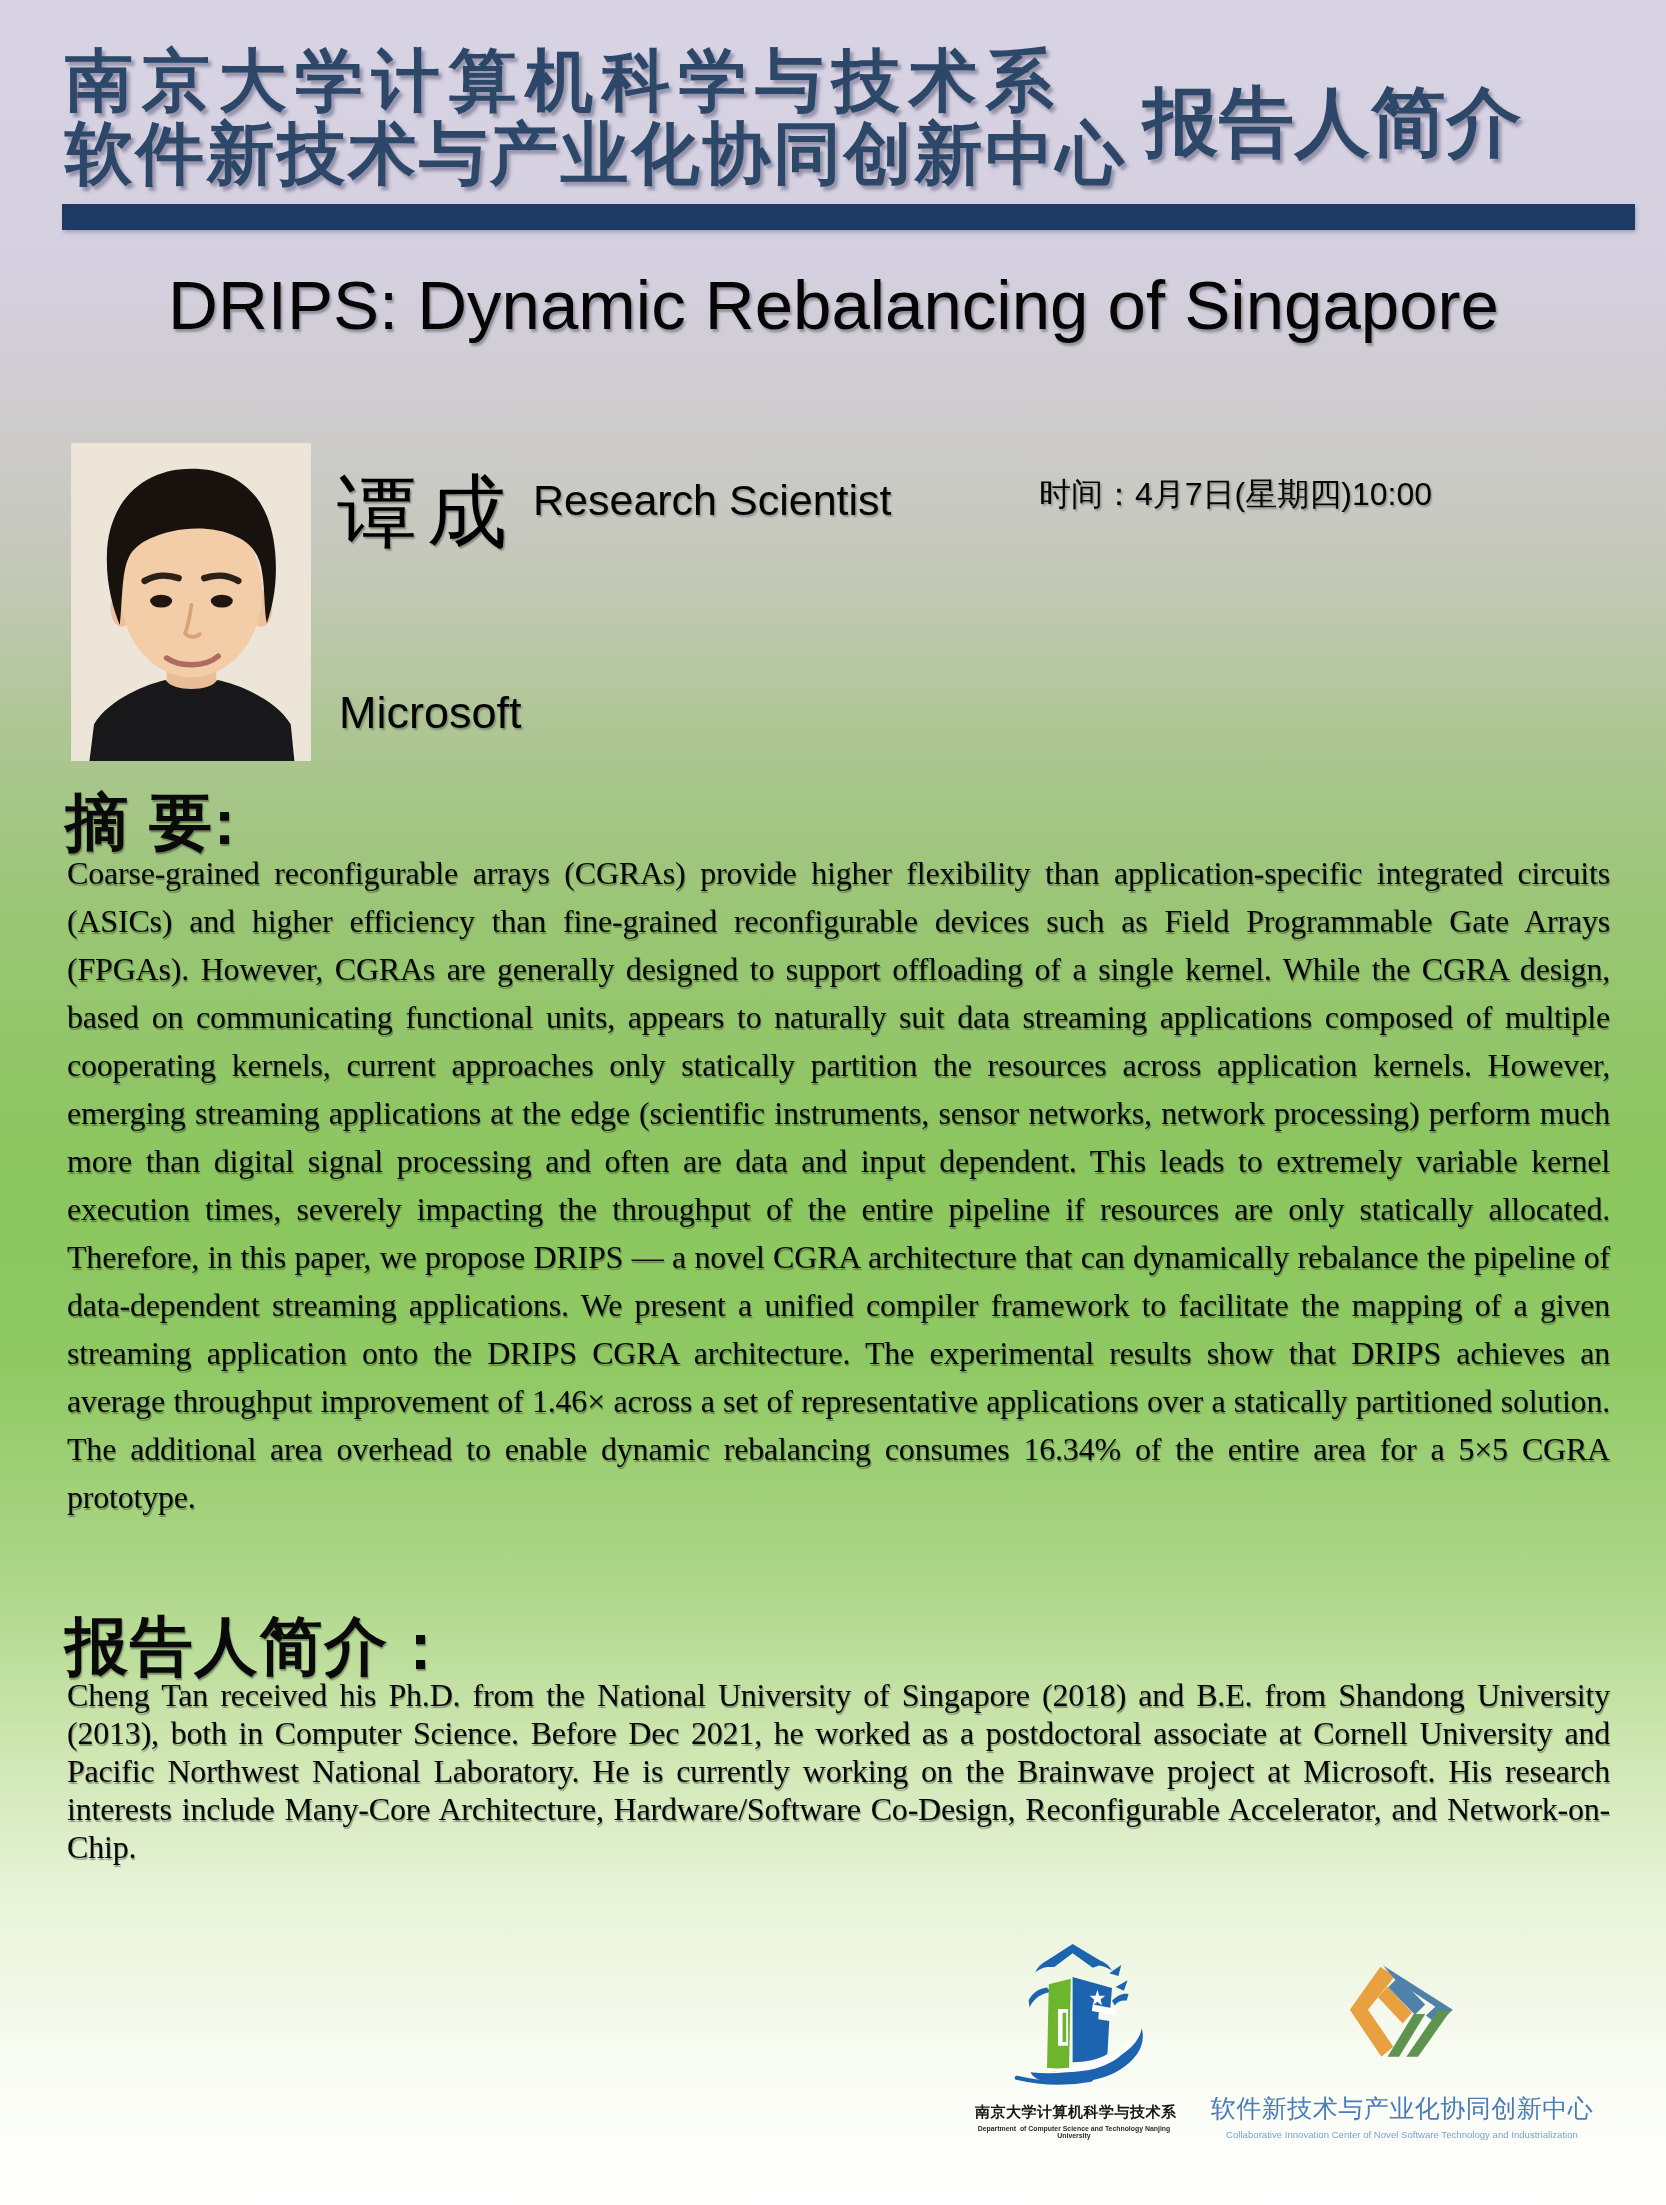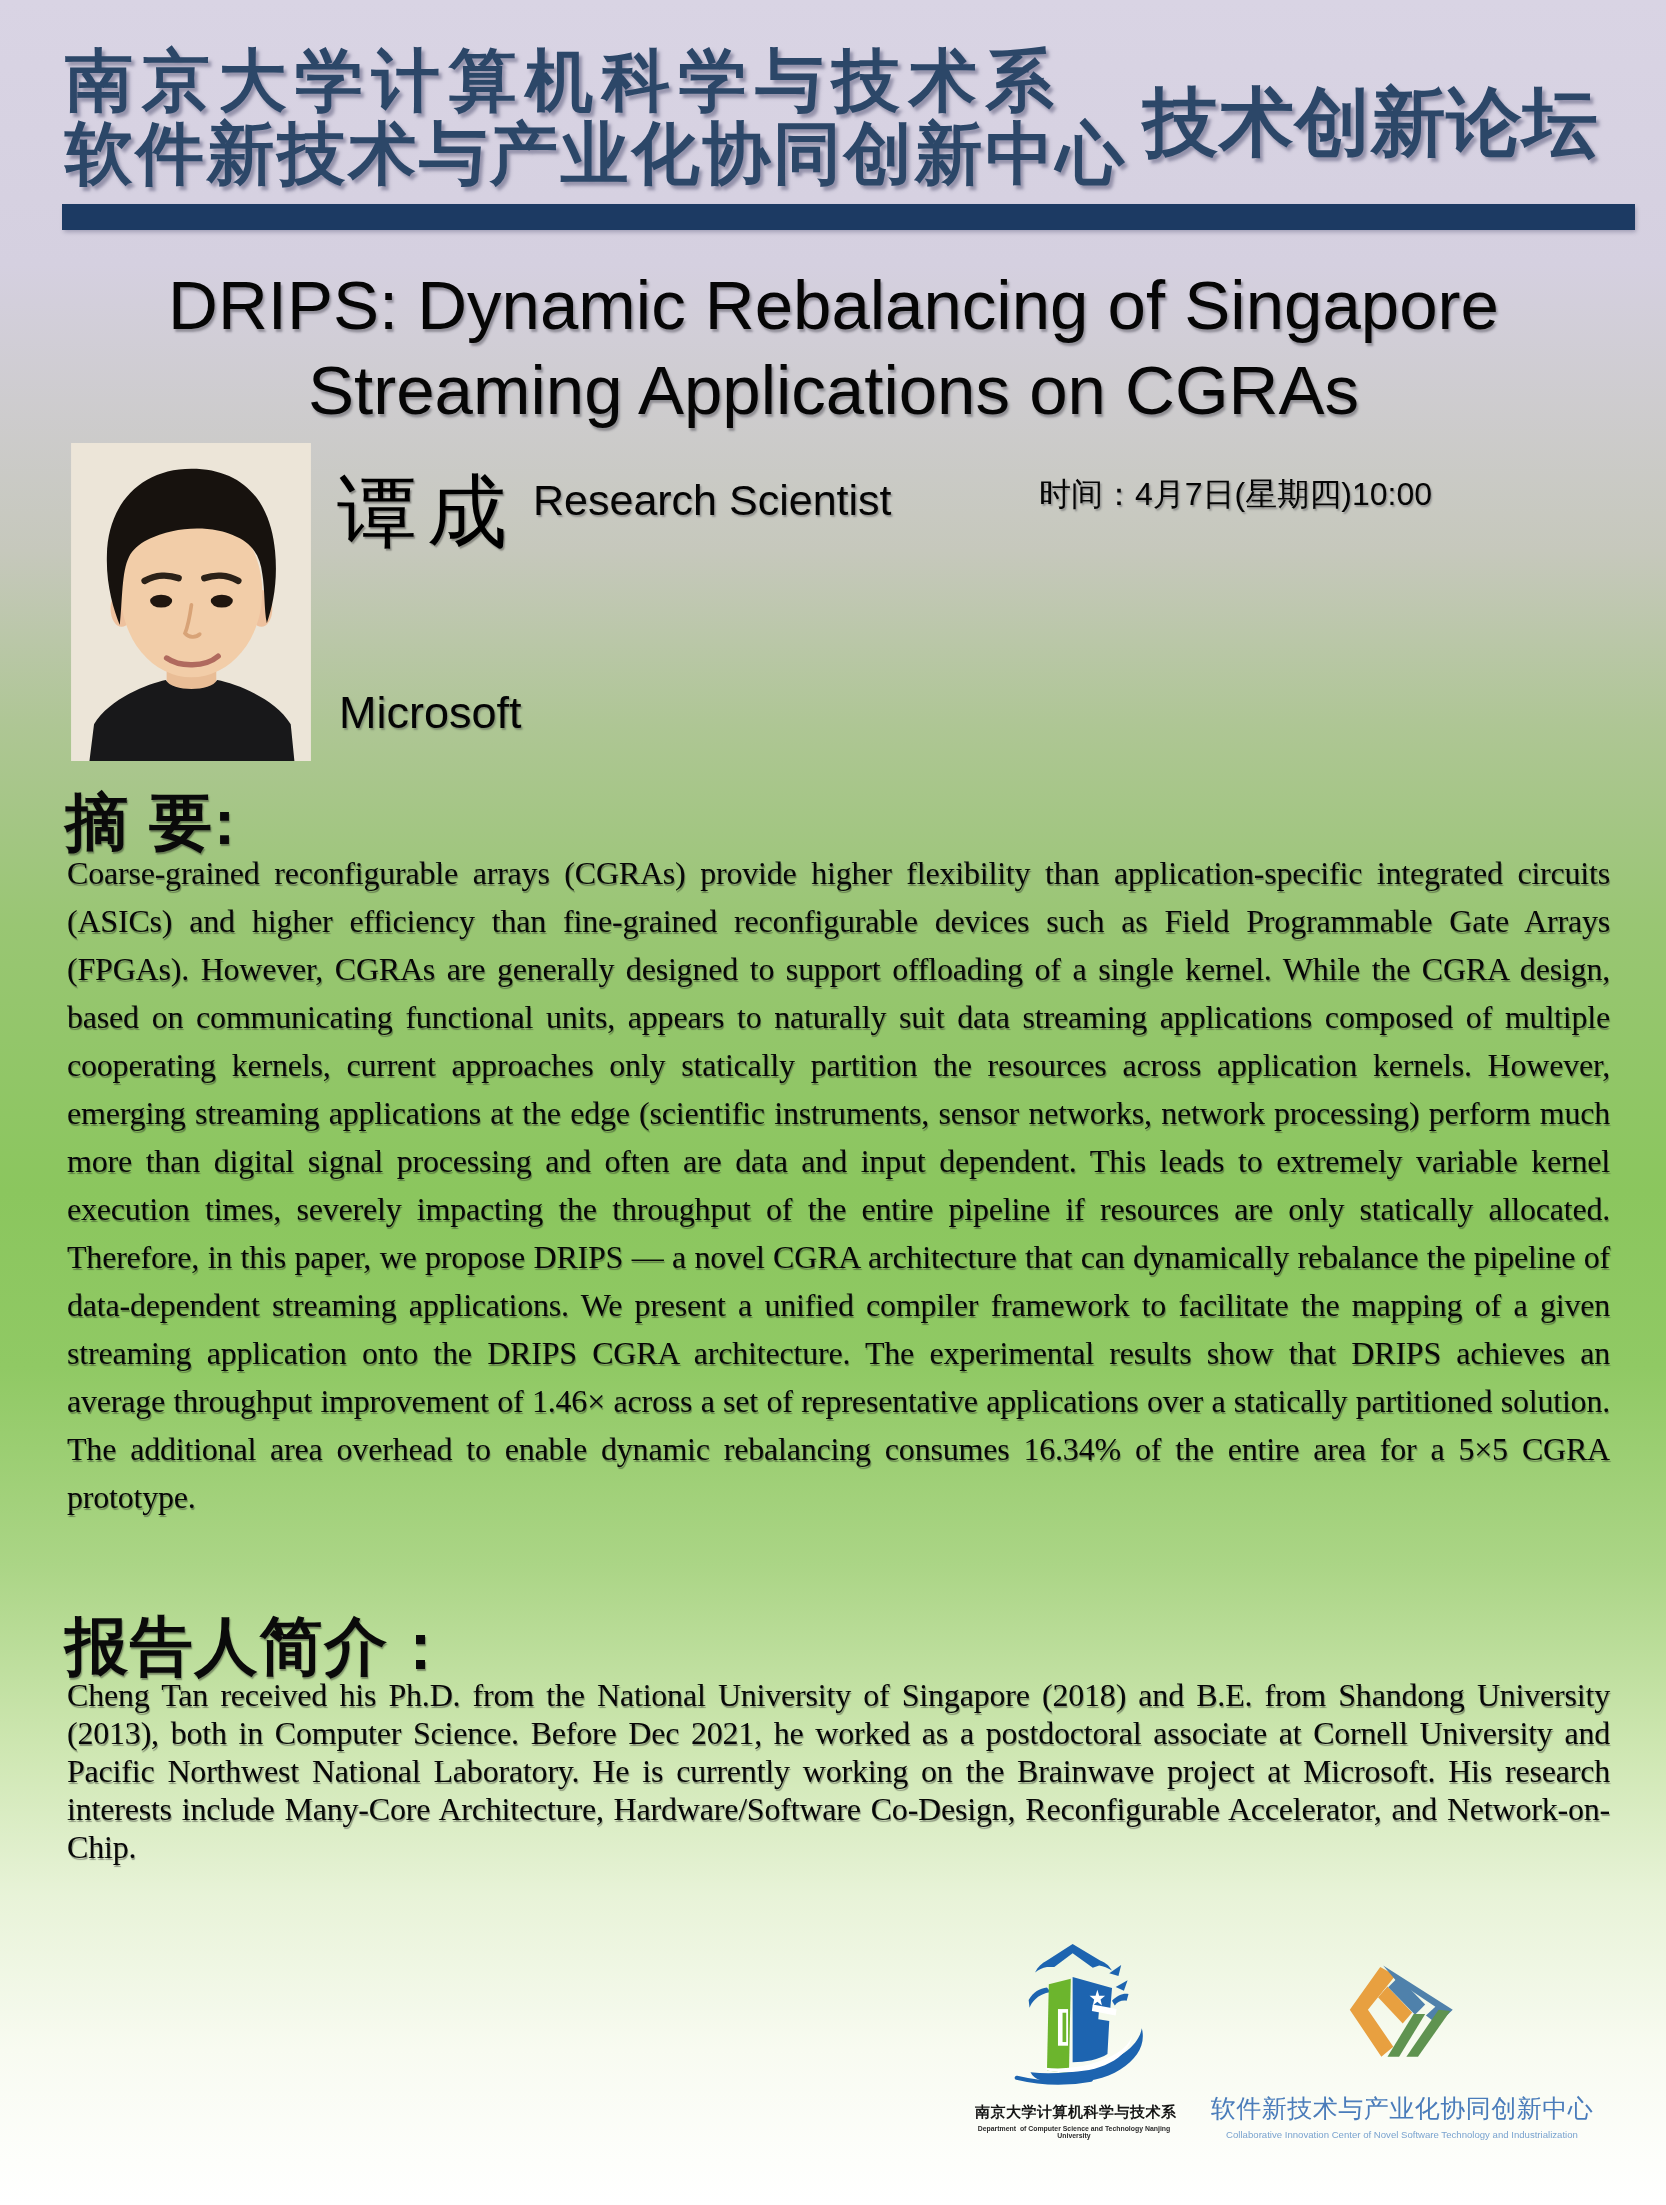--- a/index.html
+++ b/index.html
@@ -93,26 +93,25 @@
 </style>
 </head>
 <body>
 
 <div class="poster">
 
   <div class="abs org">
     <div class="org-line1">南京大学计算机科学与技术系</div>
     <div class="org-line2">软件新技术与产业化协同创新中心</div>
   </div>
-  <div class="abs forum">技术创新论坛</div>
+  <div class="abs forum">报告人简介</div>
   <div class="abs bar"></div>
 
   <div class="abs title">
     <div>DRIPS: Dynamic Rebalancing of Singapore</div>
-    <div>Streaming Applications on CGRAs</div>
   </div>
 
   <div class="abs photo">
     <svg width="240" height="318" viewBox="0 0 261 346">
       <rect x="0" y="0" width="261" height="346" fill="#ece5d8"></rect>
       <rect x="104" y="225" width="54" height="50" fill="#e9bd96"></rect>
       <ellipse cx="55" cy="180" rx="12" ry="20" fill="#eec19e"></ellipse>
       <ellipse cx="207" cy="180" rx="12" ry="20" fill="#eec19e"></ellipse>
       <ellipse cx="131" cy="162" rx="77" ry="93" fill="#f2cda8"></ellipse>
       <path d="M131,28 C76,28 40,66 39,122 C38,154 46,180 53,198 C56,170 55,140 63,124

